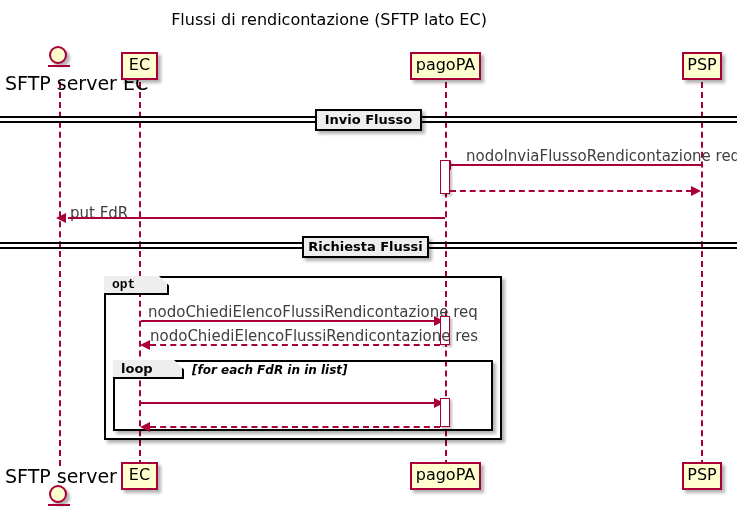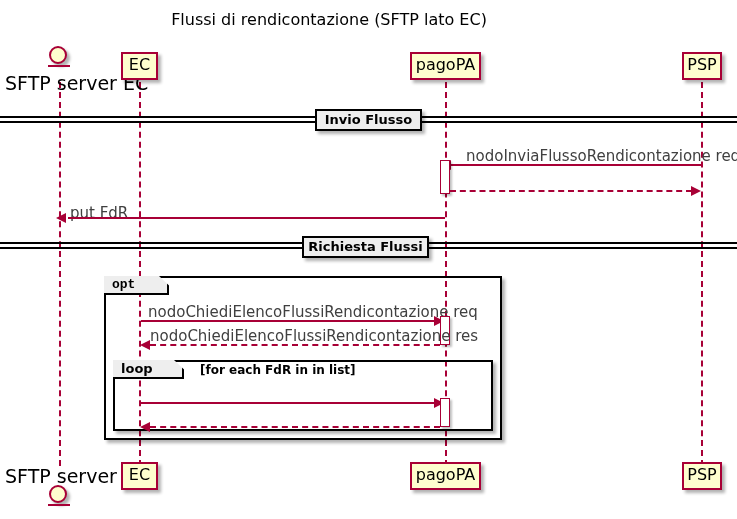--- a/index.html
+++ b/index.html
@@ -239,21 +239,21 @@
   <div class="arrow right" style="left:434px; top:316px;"></div>
 
   <div class="activation" style="left:440px; top:316px; height:29px;"></div>
 
   <div class="msg-label" style="left:150px; top:327px;">nodoChiediElencoFlussiRendicontazione res</div>
   <div class="msg-line dashed" style="left:150px; top:344px; width:290px;"></div>
   <div class="arrow left" style="left:140px; top:340px;"></div>
 
   <div class="fragment" style="left:113px; top:360px; width:380px; height:71px;"></div>
   <div class="fragment-tab" style="left:113px; top:360px; width:71px;">loop</div>
-  <div class="fragment-guard" style="left:200px; top:363px;">[for each FdR in in list]</div>
+  <div class="fragment-guard" style="left:192px; top:363px;font-style:italic;">[for each FdR in in list]</div>
 
   <div class="msg-line" style="left:141px; top:402px; width:294px;"></div>
   <div class="arrow right" style="left:434px; top:398px;"></div>
 
   <div class="activation" style="left:440px; top:398px; height:29px;"></div>
 
   <div class="msg-line dashed" style="left:150px; top:426px; width:290px;"></div>
   <div class="arrow left" style="left:140px; top:422px;"></div>
 
   <div class="actor-label" style="left:5px; top:465px;">SFTP server EC</div>

